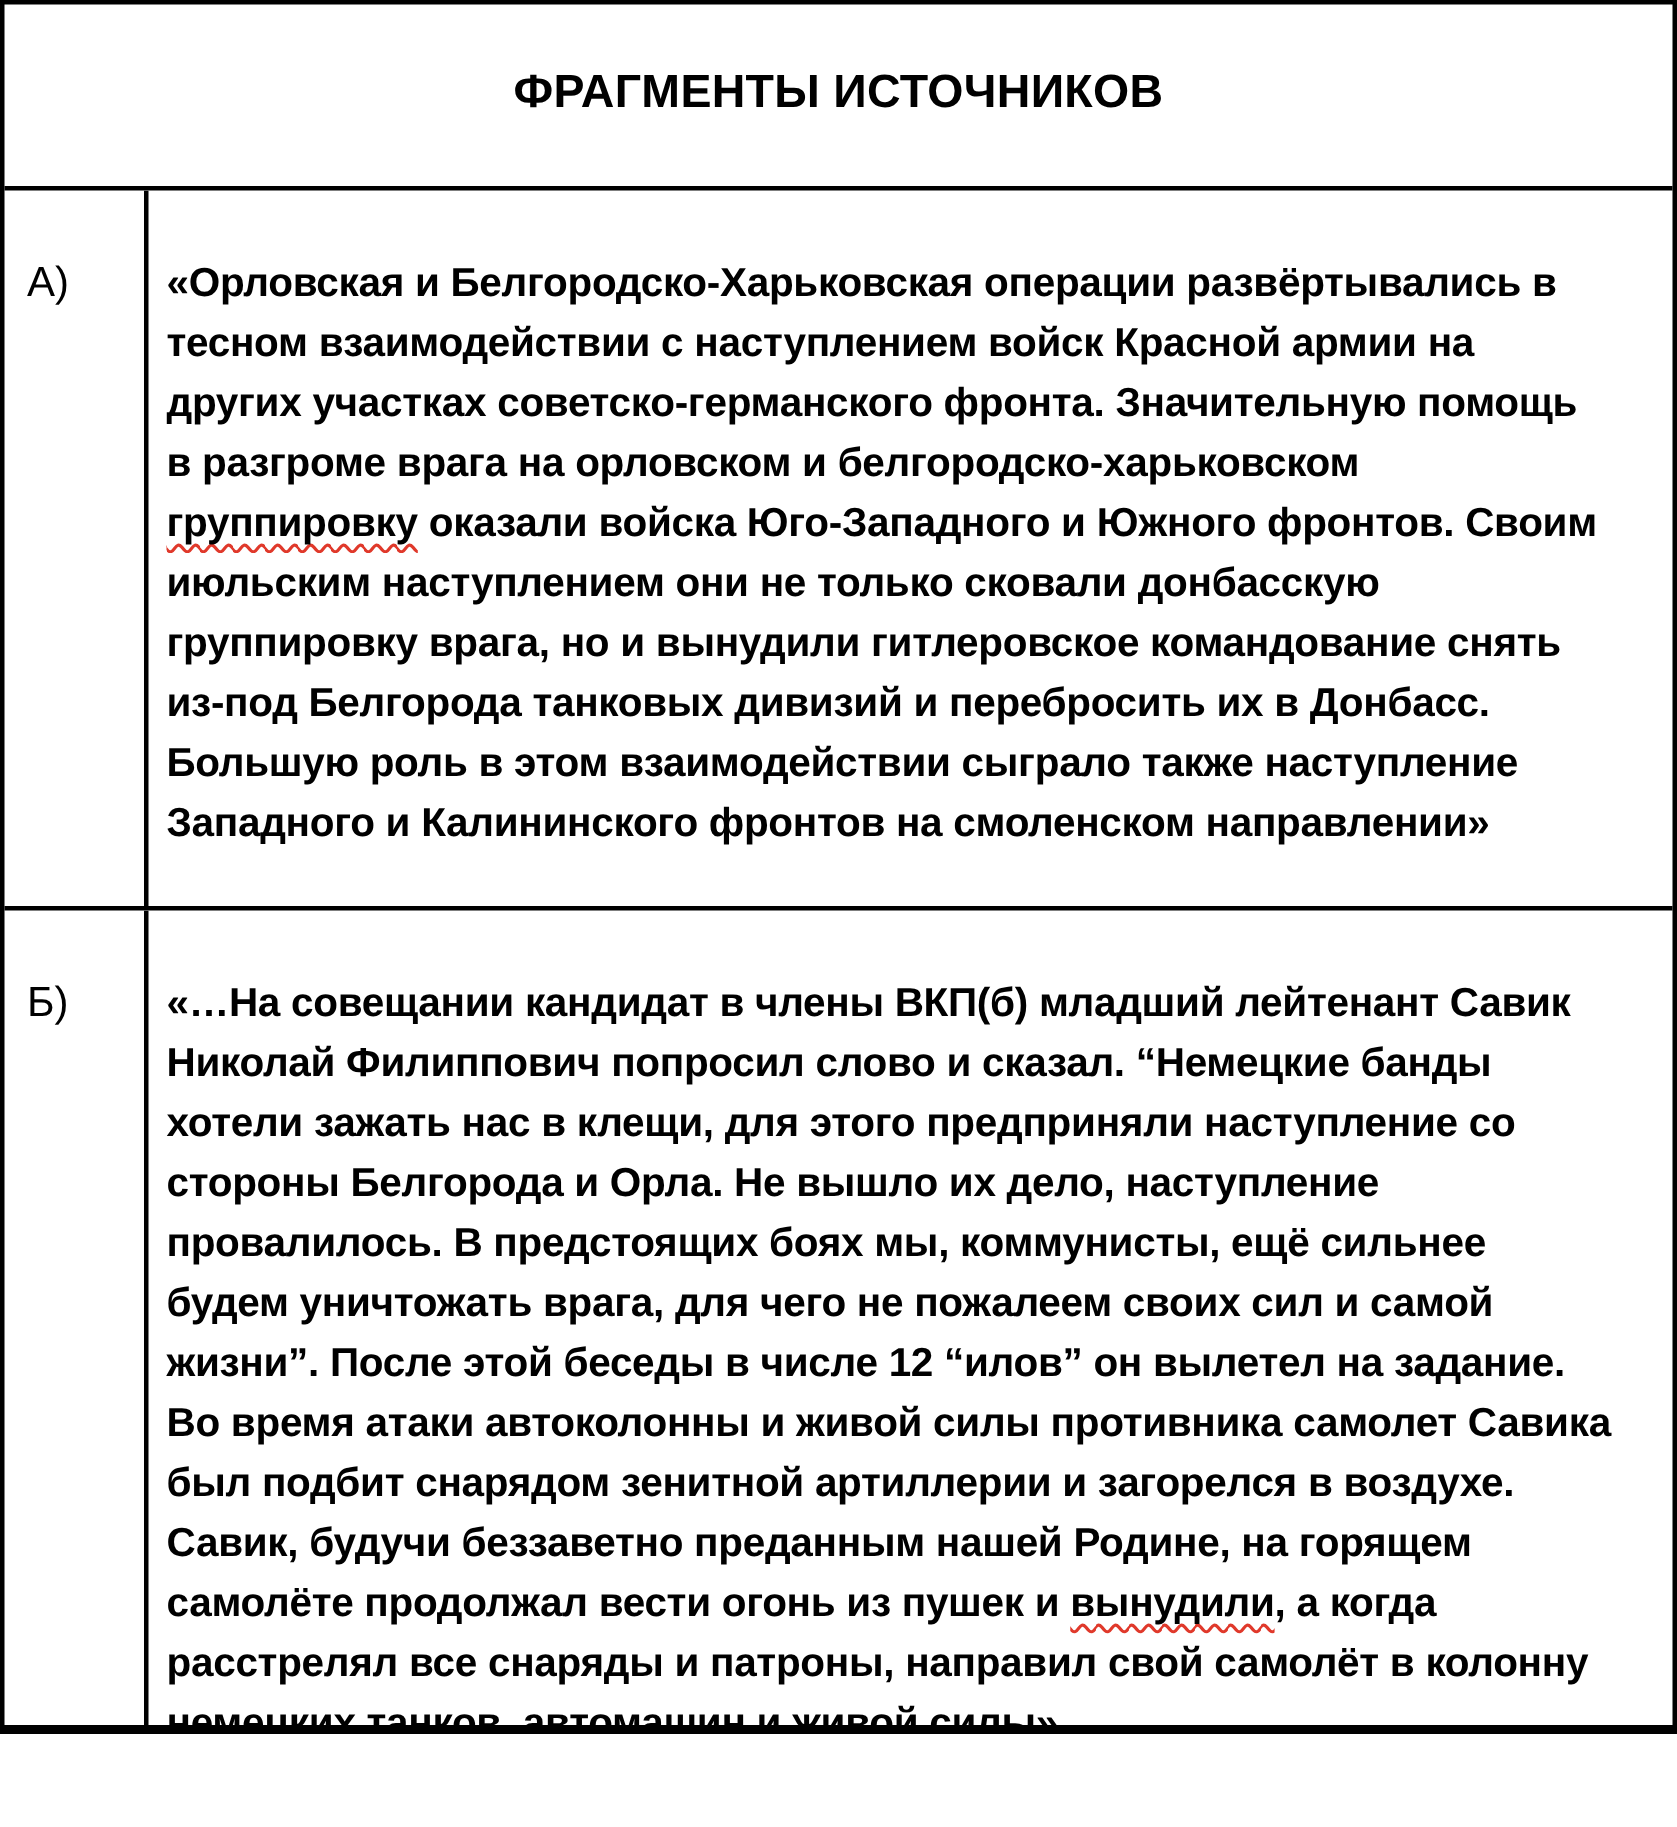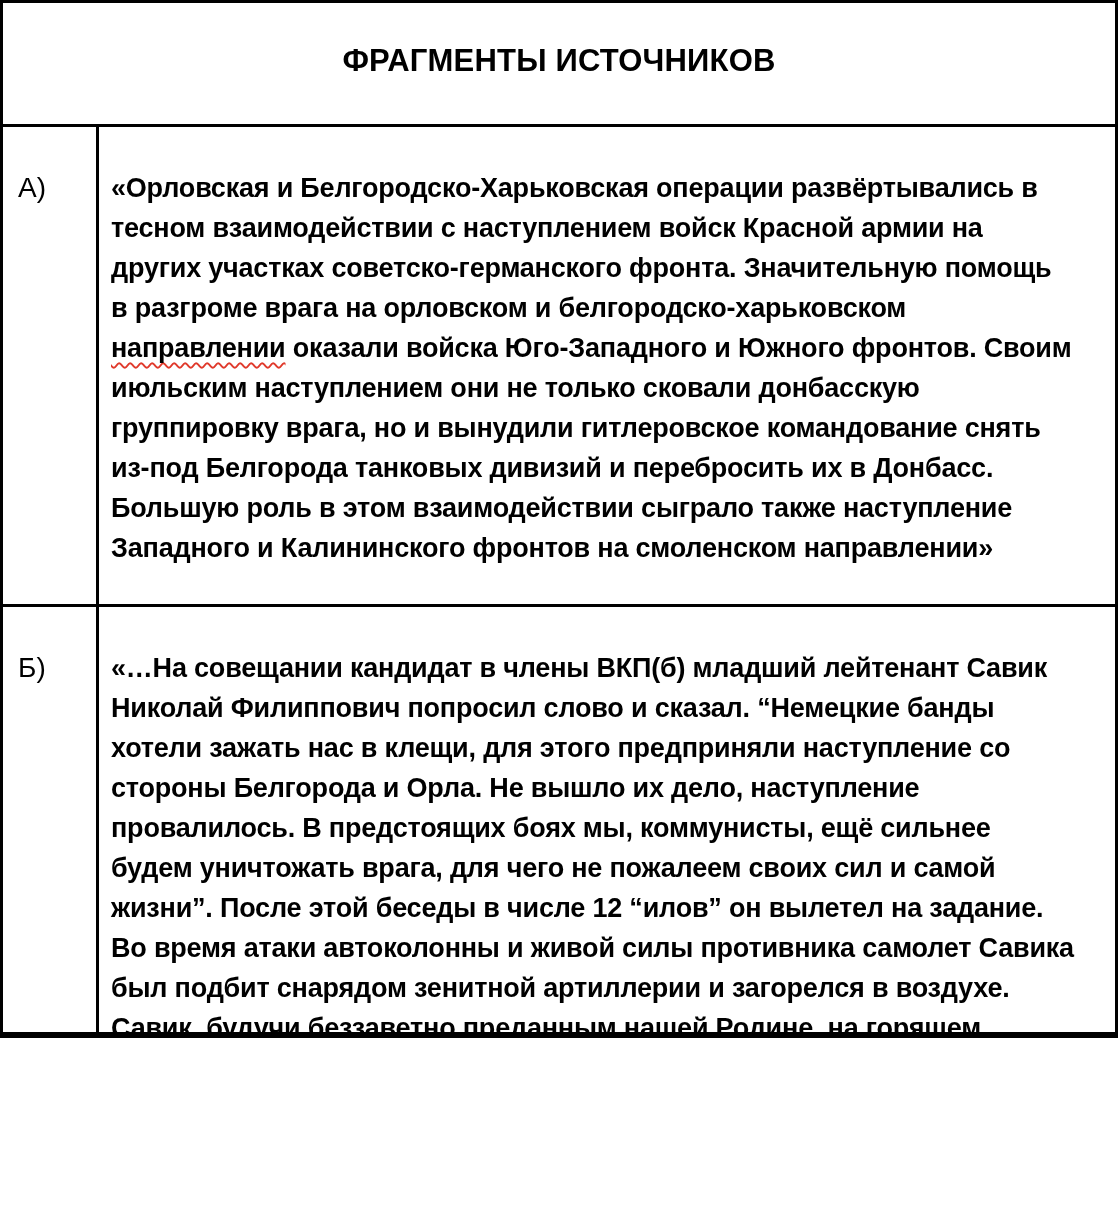--- a/index.html
+++ b/index.html
@@ -11,21 +11,21 @@
   * { box-sizing: border-box; margin: 0; padding: 0; }
   html, body {
     width: 1118px;
     background: var(--bg-color);
     font-family: "Liberation Sans", "DejaVu Sans", sans-serif;
     color: var(--text-color);
   }
   .doc-table {
     position: relative;
     width: 1118px;
-    height: 1038px;
+    height: 1156px;
     background: var(--bg-color);
     border: 3px solid var(--border-color);
     border-bottom-width: 6px;
     display: flex;
     flex-direction: column;
   }
   .header-row {
     height: 124px;
     border-bottom: 3px solid var(--border-color);
     display: flex;
@@ -81,21 +81,21 @@
   <div class="header-row">
     <div class="header-title">ФРАГМЕНТЫ ИСТОЧНИКОВ</div>
   </div>
 
   <div class="body-row row-a">
     <div class="label-cell">А)</div>
     <div class="text-cell">«Орловская и Белгородско-Харьковская операции развёртывались в
 тесном взаимодействии с наступлением войск Красной армии на
 других участках советско-германского фронта. Значительную помощь
 в разгроме врага на орловском и белгородско-харьковском
-<span class="misspell">направлении</span> оказали войска Юго-Западного и Южного фронтов. Своим
+<span class="misspell">группировку</span> оказали войска Юго-Западного и Южного фронтов. Своим
 июльским наступлением они не только сковали донбасскую
 группировку врага, но и вынудили гитлеровское командование снять
 из-под Белгорода танковых дивизий и перебросить их в Донбасс.
 Большую роль в этом взаимодействии сыграло также наступление
 Западного и Калининского фронтов на смоленском направлении»</div>
   </div>
 
   <div class="body-row row-b">
     <div class="label-cell">Б)</div>
     <div class="text-cell">«…На совещании кандидат в члены ВКП(б) младший лейтенант Савик

